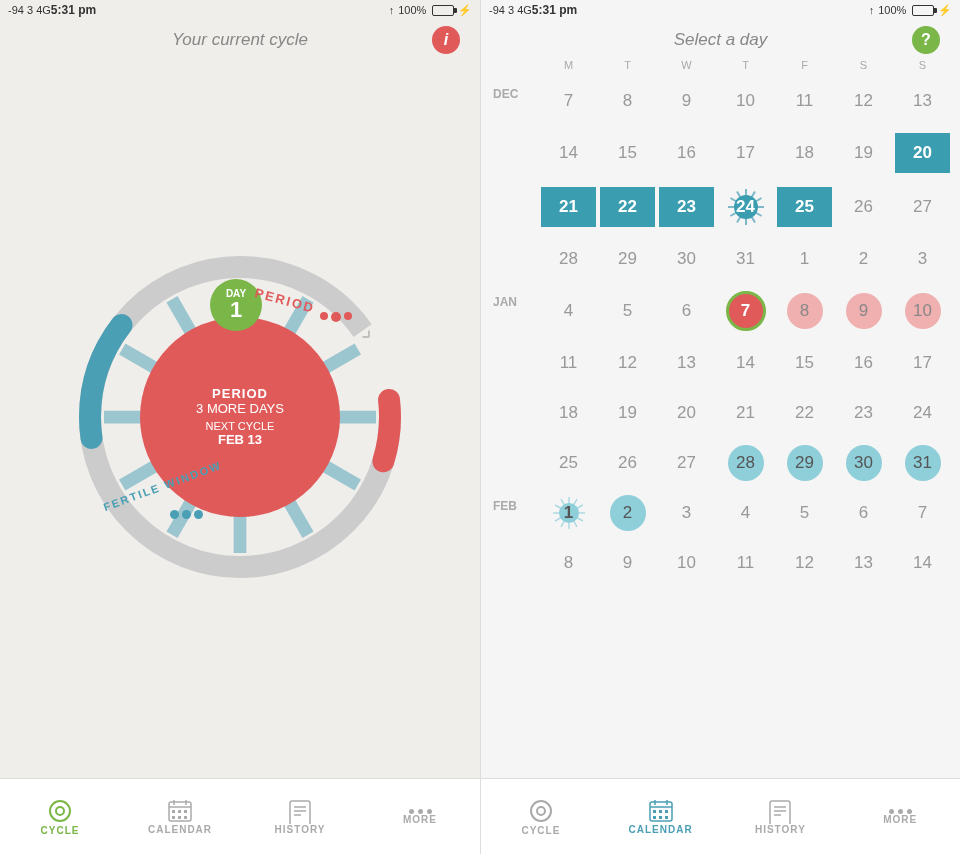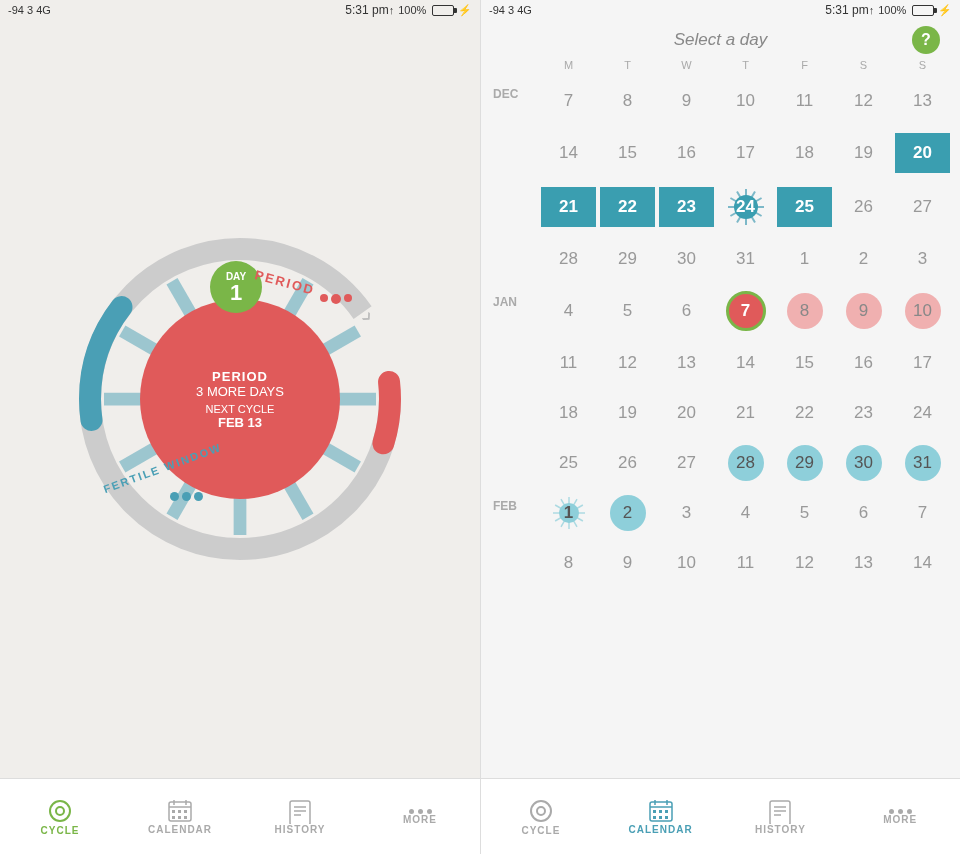--- a/index.html
+++ b/index.html
@@ -27,23 +27,23 @@
       background: transparent;
       display: flex;
       align-items: center;
       padding: 0 8px;
       font-size: 11px;
       color: #333;
       font-weight: 500;
     }
     .status-bar .time-center {
       flex: 1;
-      text-align: right;
+      text-align: left;
       font-size: 12px;
-      font-weight: 400;
+      font-weight: 700;
     }
     .status-bar .right-icons {
       display: flex;
       align-items: center;
       gap: 4px;
       font-size: 11px;
     }
     .battery-bar {
       display: inline-block;
       width: 22px;
@@ -400,20 +400,24 @@
     <span class="right-icons">
       <span>↑</span>
       <span>100%</span>
       <span class="battery-bar">
         <span class="battery-fill"></span>
       </span>
       <span>⚡</span>
     </span>
   </div>
 
+  <div class="left-header">
+    <span class="left-header-title">Your current cycle</span>
+    <div class="info-btn">i</div>
+  </div>
 
   <div class="cycle-view">
     <div class="cycle-ring">
 
       <svg viewBox="0 0 340 340">
 
         <circle cx="170" cy="170" r="150" fill="none" stroke="#cccccc" stroke-width="22" stroke-dasharray="850 100"></circle>
 
         <circle cx="170" cy="170" r="150" fill="none" stroke="#4a9fb5" stroke-width="22" stroke-dasharray="120 830" stroke-dashoffset="-450" stroke-linecap="round"></circle>
 

